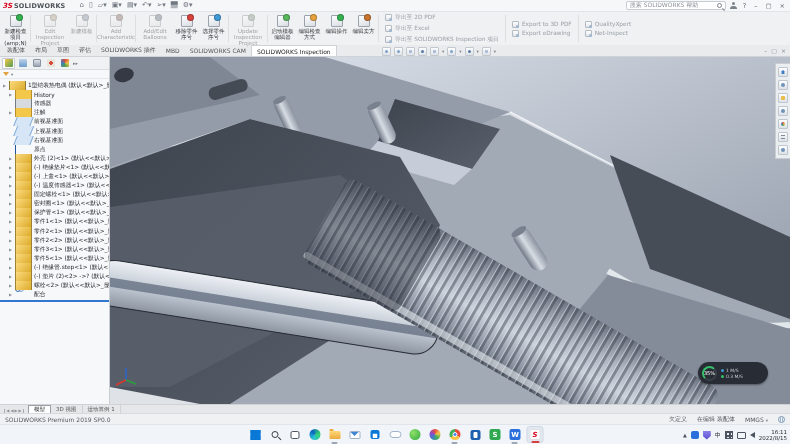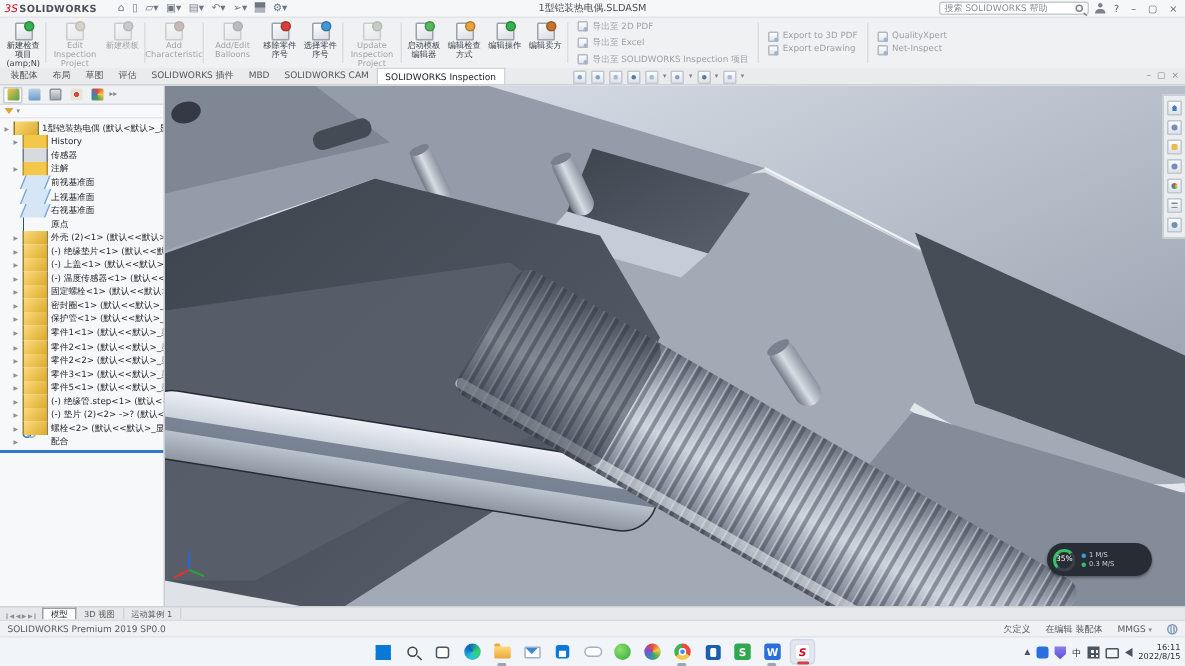--- a/index.html
+++ b/index.html
@@ -2,21 +2,21 @@
 <html><head>
 <meta charset="utf-8">
 <style>
 *{margin:0;padding:0;box-sizing:border-box;font-family:"DejaVu Sans","Liberation Sans",sans-serif}
 html,body{width:790px;height:444px}
 body{position:relative;overflow:hidden;background:#f0f1f2;font-size:7px;color:#333}
 
 
 .titlebar{position:absolute;top:0;left:0;right:0;height:12px;background:#f6f7f8;border-bottom:1px solid #e2e4e7;display:flex;align-items:center;padding:0 3px;z-index:30}
 .logo{display:flex;align-items:baseline;gap:1px}
-.logo-mark{color:#d6001c;font-weight:normal;font-style:italic;font-size:7px}
+.logo-mark{color:#d6001c;font-weight:bold;font-style:italic;font-size:7px}
 .logo-text{font-weight:bold;color:#4d5258;font-size:6.5px;letter-spacing:.2px}
 .qa{display:flex;gap:5px;margin-left:14px;color:#6f7780;font-size:7px;align-items:center}
 .qa .qi{line-height:9px;cursor:default}
 .tb-title{position:absolute;left:250px;width:290px;text-align:center;font-size:6.5px;color:#4a4e54;white-space:nowrap;overflow:hidden}
 .tb-right{margin-left:auto;display:flex;align-items:center;gap:4px;z-index:2}
 .searchbox{display:flex;align-items:center;gap:2px;border:1px solid #c7ccd2;background:#fff;border-radius:2px;height:9px;padding:0 3px;width:100px;font-size:6px;color:#8a9098}
 .glass{width:5px;height:5px;border:1px solid #7d838c;border-radius:50%;position:relative;flex:0 0 auto}
 .glass::after{content:"";position:absolute;width:3px;height:1px;background:#7d838c;transform:rotate(45deg);left:4px;top:5px}
 .person{width:7px;height:7px;position:relative}
 .person::before{content:"";position:absolute;width:3px;height:3px;border-radius:50%;background:#7d838c;left:2px;top:0}
@@ -166,21 +166,20 @@
     <span class="qi">⌂</span>
     <span class="qi">▯</span>
     <span class="qi">▱▾</span>
     <span class="qi">▣▾</span>
     <span class="qi">▤▾</span>
     <span class="qi">↶▾</span>
     <span class="qi">➢▾</span>
     <span class="qi">🮑</span>
     <span class="qi">⚙▾</span>
   </div>
-  <div class="tb-title">1型铠装热电偶.SLDASM</div>
   <div class="tb-right">
     <div class="searchbox">
       <span>搜索 SOLIDWORKS 帮助</span>
       <span class="glass" style="margin-left:auto"></span>
     </div>
     <span class="person"></span>
     <span class="winbtn">?</span>
     <span class="winbtn">–</span>
     <span class="winbtn">▢</span>
     <span class="winbtn">×</span>

